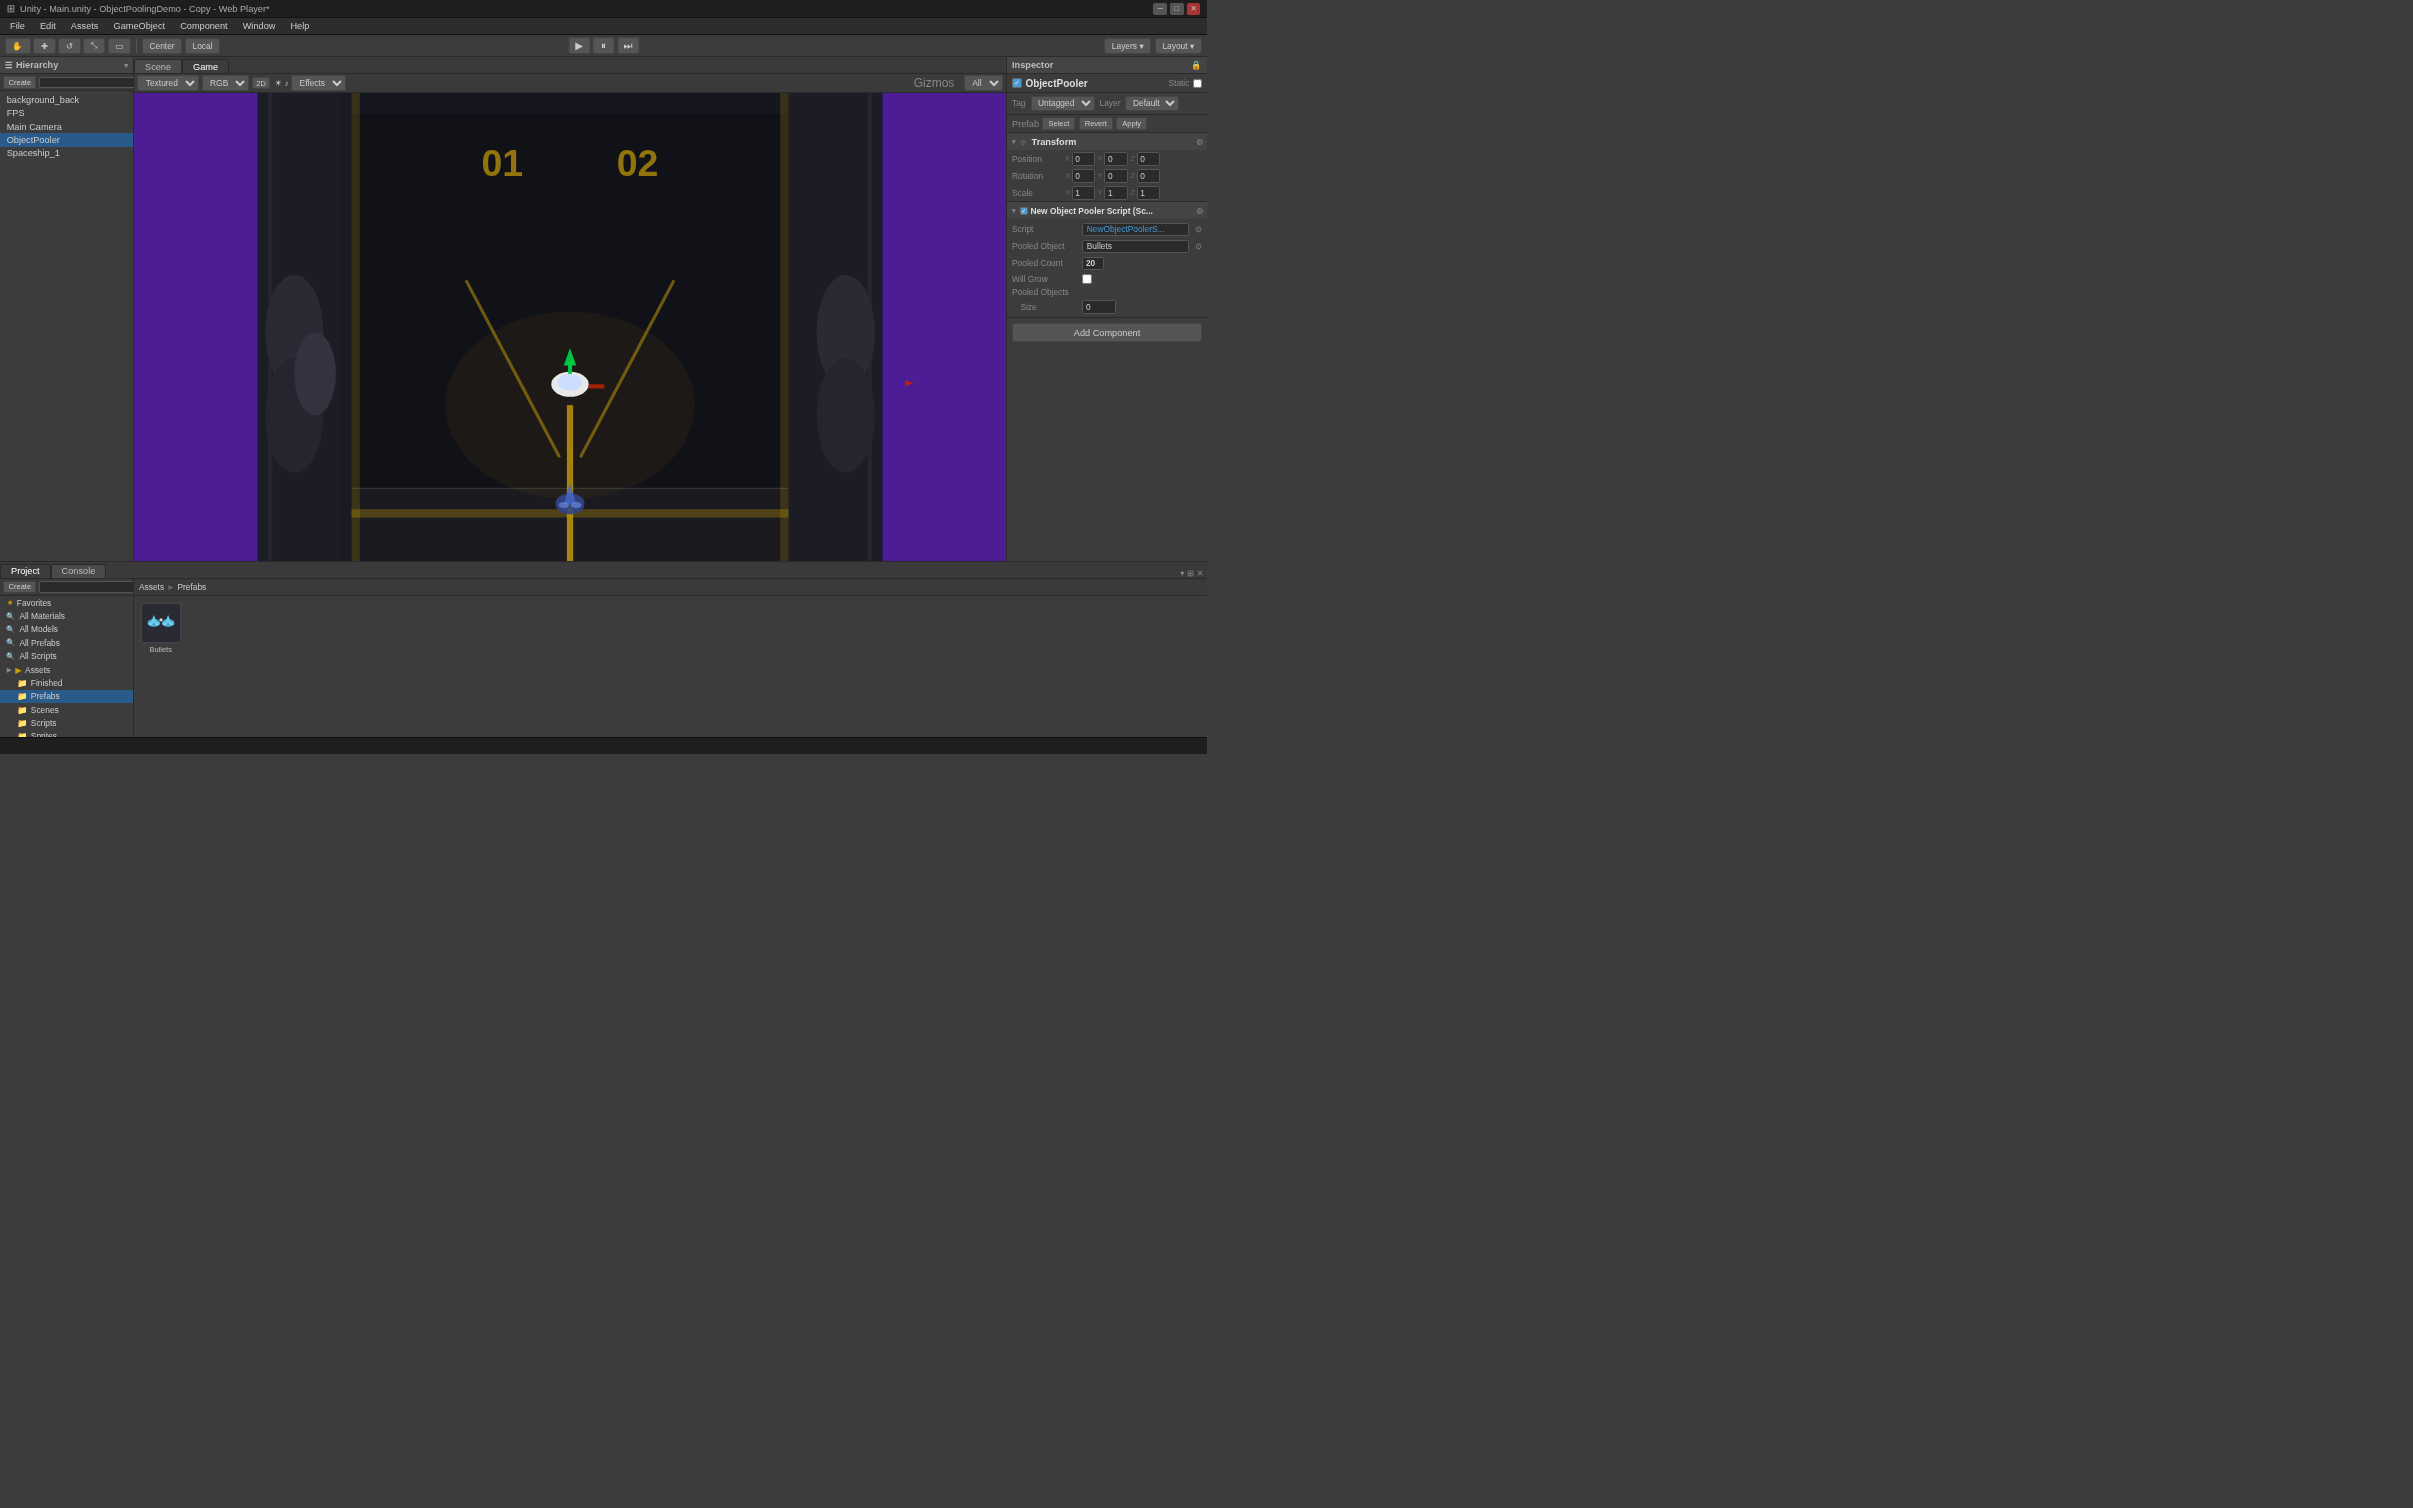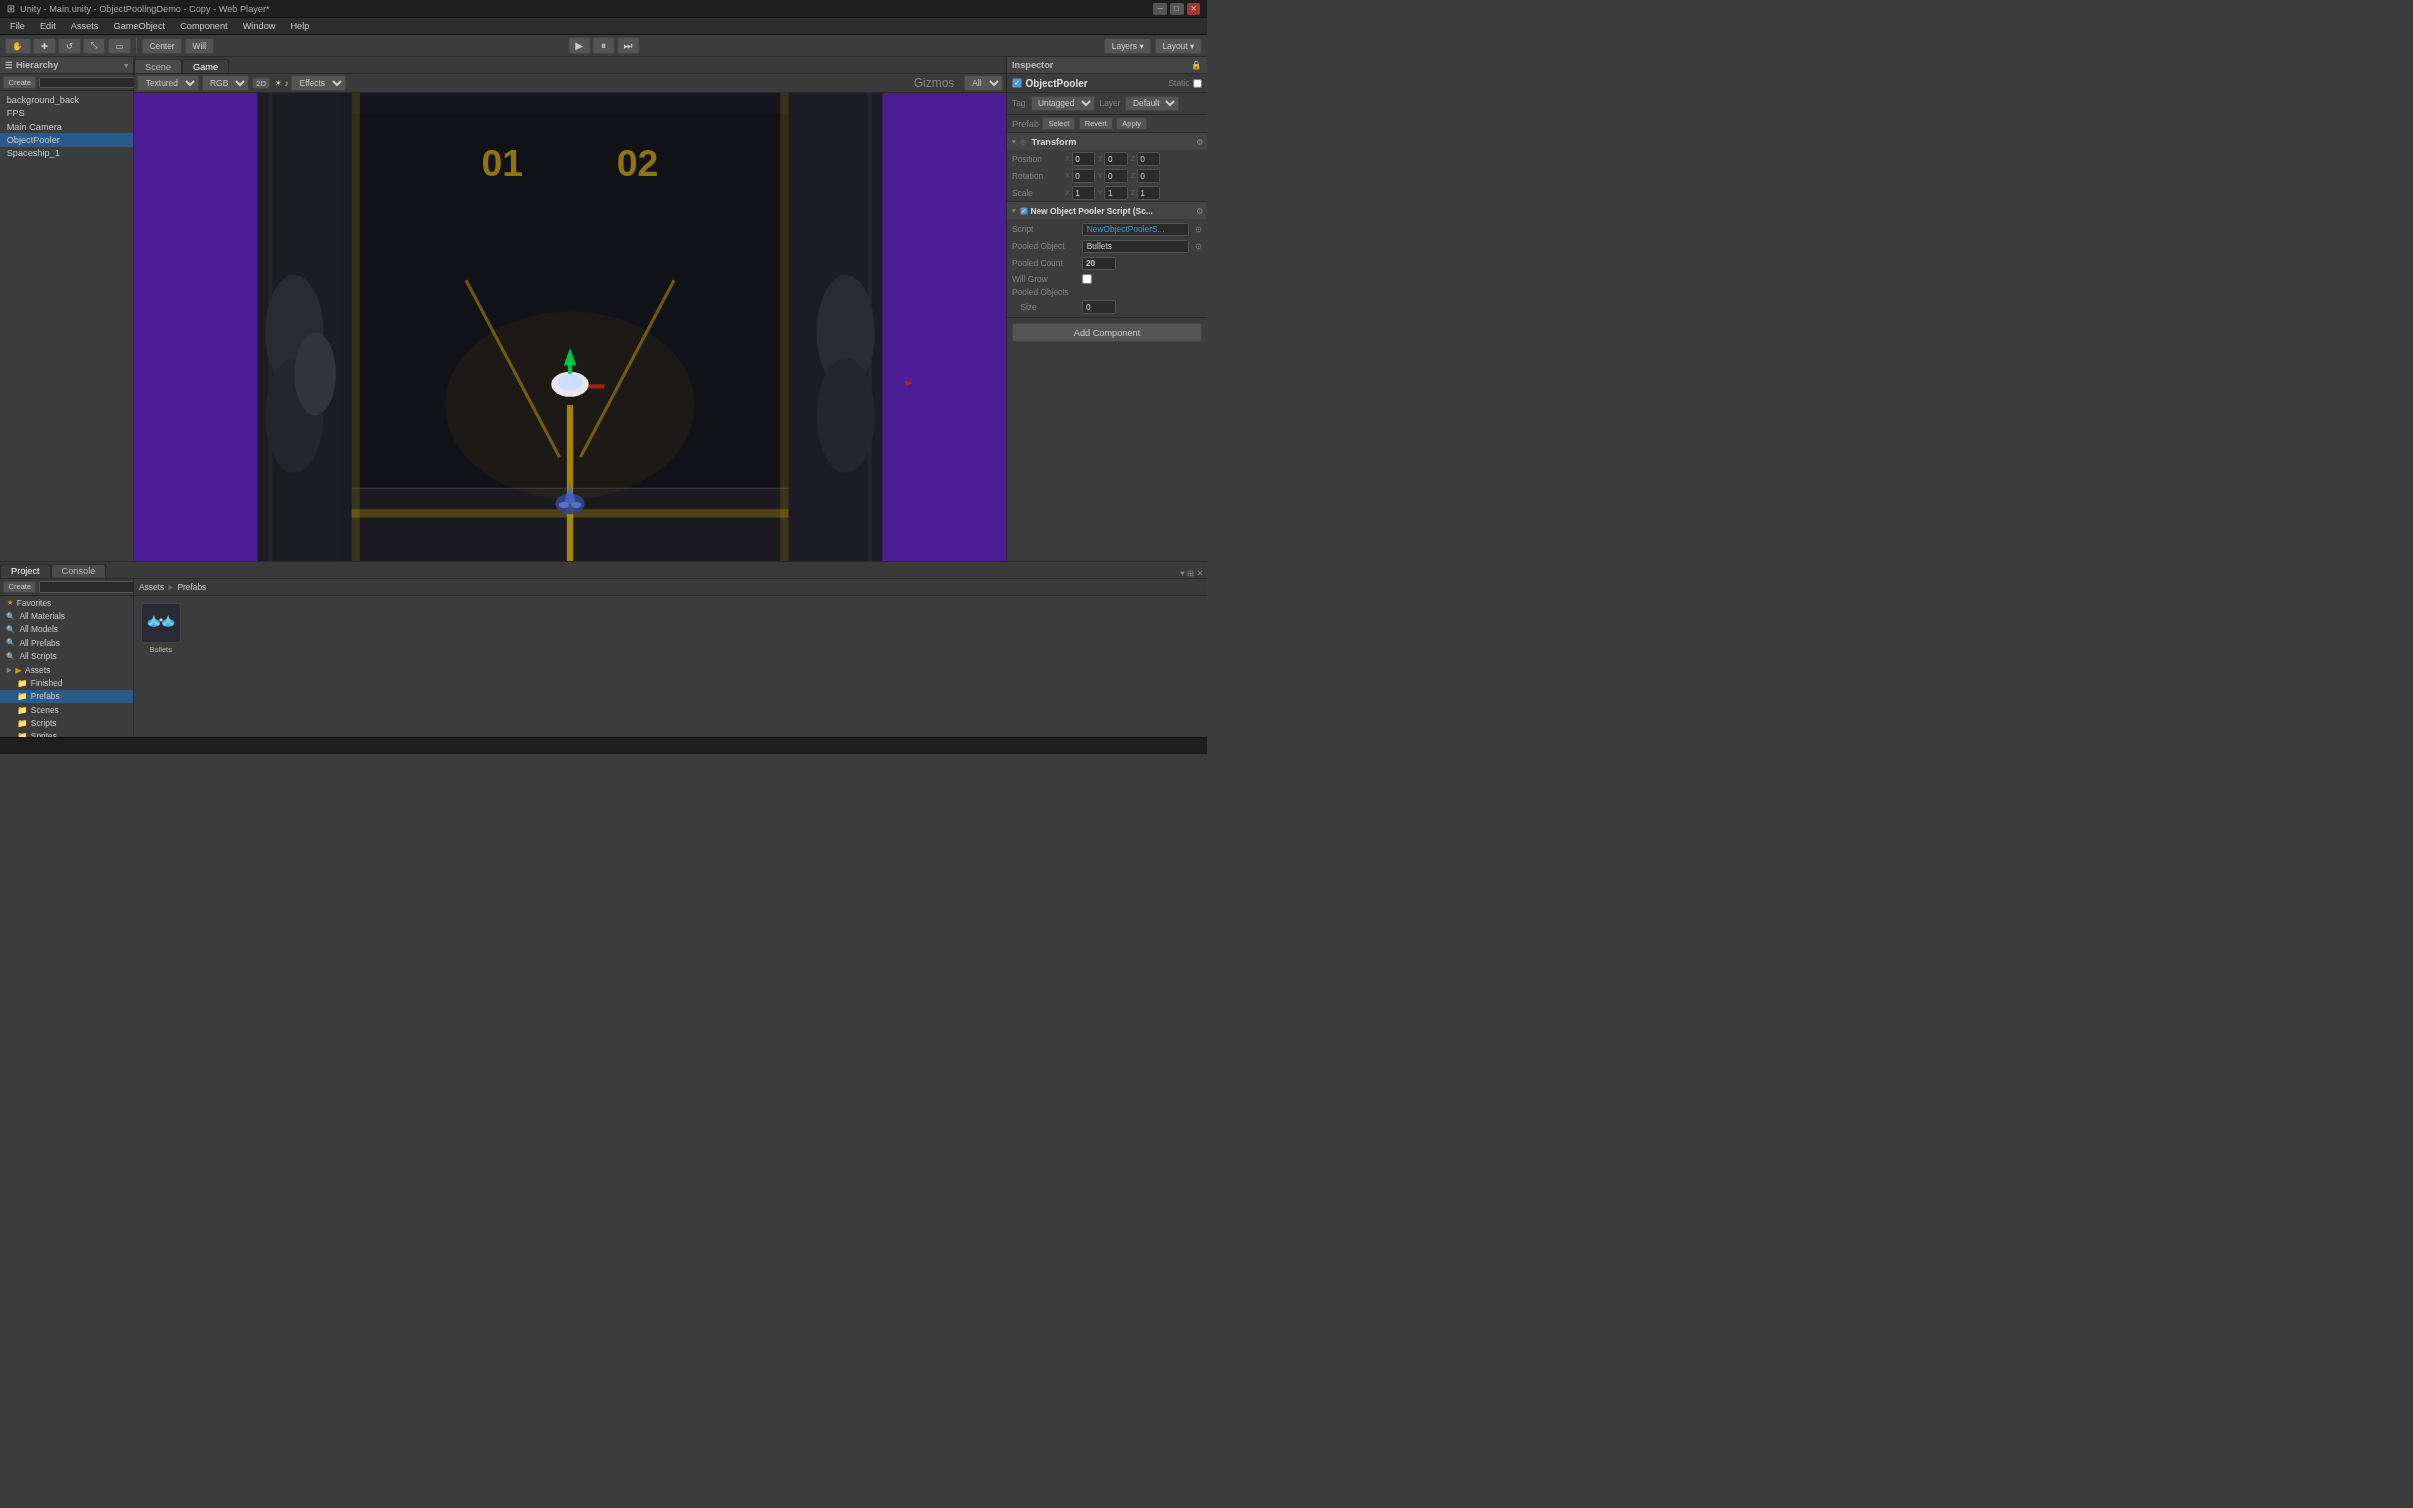--- a/index.html
+++ b/index.html
@@ -504,21 +504,21 @@
     <div class="toolbar-btn">✋</div>
     <div class="toolbar-btn">✚</div>
     <div class="toolbar-btn">↺</div>
     <div class="toolbar-btn">⤡</div>
     <div class="toolbar-btn">▭</div>
     <div class="toolbar-separator"></div>
     <div class="toolbar-btn">
       <span>Center</span>
     </div>
     <div class="toolbar-btn">
-      <span>Will</span>
+      <span>Local</span>
     </div>
   </div>
 
   <div class="play-controls">
     <div class="play-btn">▶</div>
     <div class="play-btn">⏸</div>
     <div class="play-btn">⏭</div>
   </div>
 
   <div class="layers-layout">
@@ -760,21 +760,21 @@
         </div>
 
         <div class="script-row">
           <span class="script-label">Pooled Object</span>
           <div class="script-value" style="color:#ccc;">Bullets</div>
           <span style="font-size:8.4px; color:#888; margin-left:2.5px;">⊙</span>
         </div>
 
         <div class="script-row">
           <span class="script-label">Pooled Count</span>
-          <input class="comp-field-value" value="20" style="width: 34px; font-weight: bold;">
+          <input class="comp-field-value" value="20" style="width: 22px; font-weight: bold;">
         </div>
 
         <div class="script-row">
           <span class="script-label">Will Grow</span>
           <input type="checkbox" style="width: 10px; height: 10px;">
         </div>
 
         <div class="script-row">
           <span class="script-label">Pooled Objects</span>
         </div>

